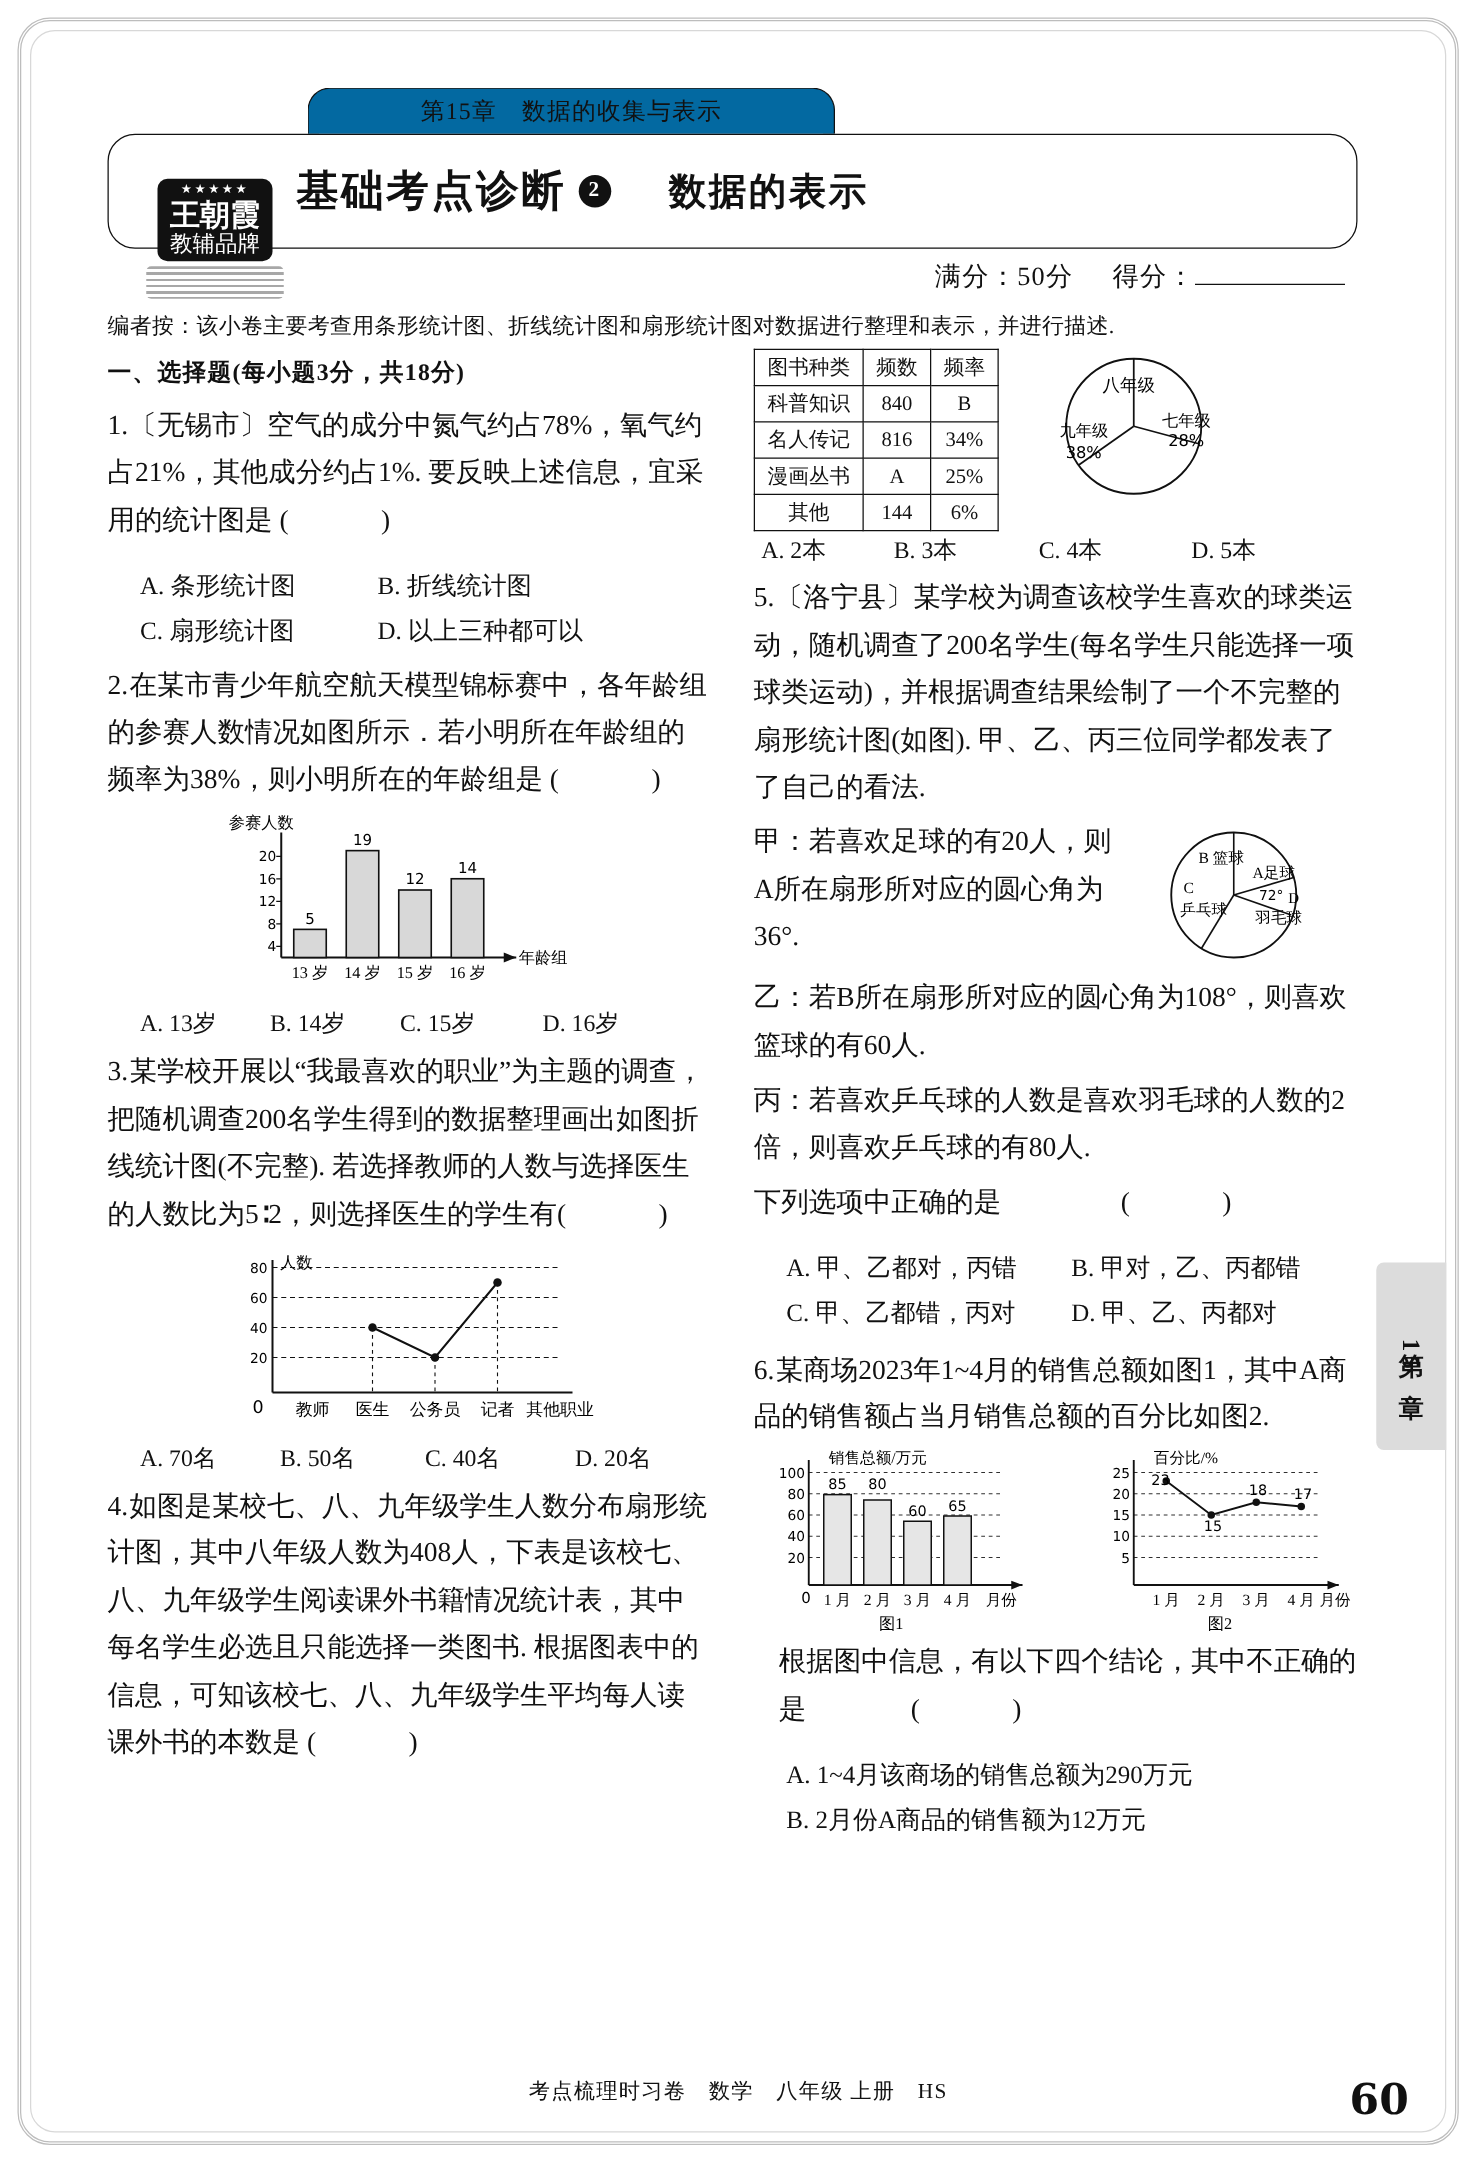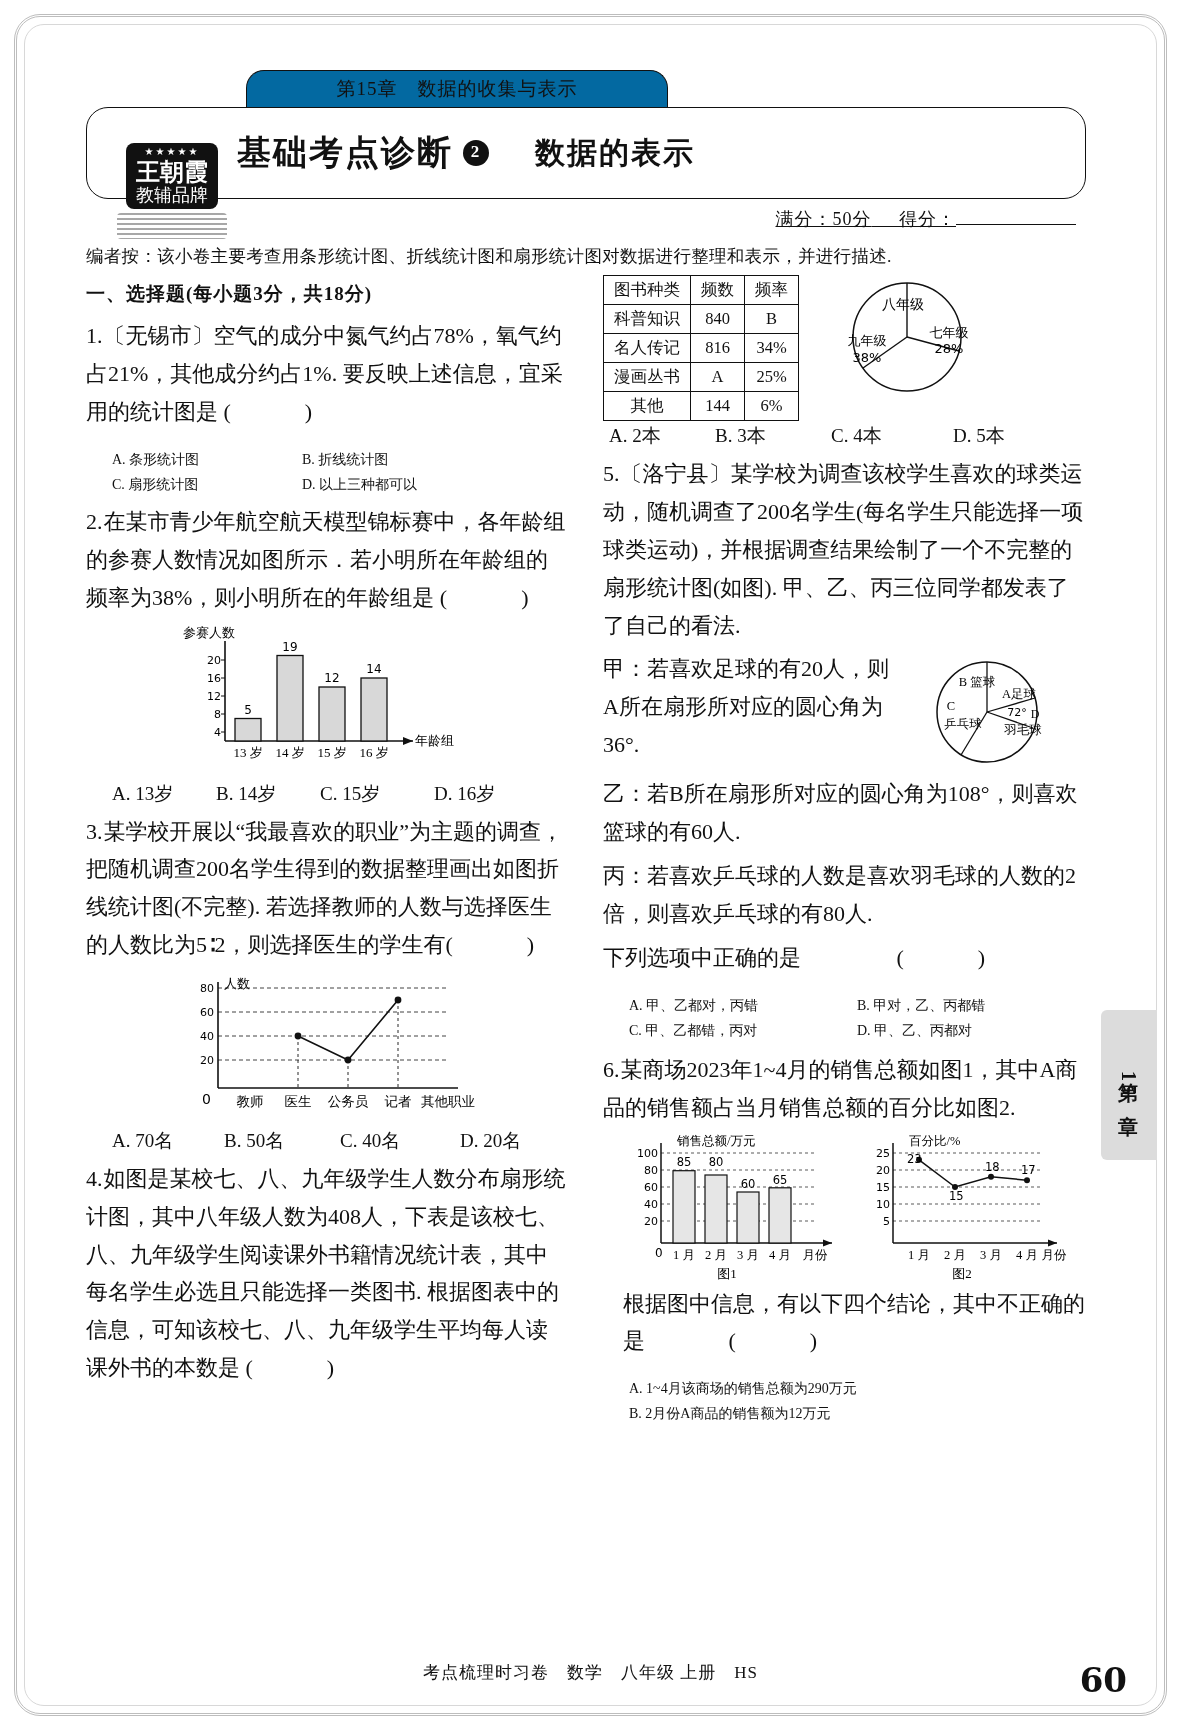--- a/index.html
+++ b/index.html
@@ -56,33 +56,33 @@
     font-size:11px;line-height:1.15;
   }
   .badge-stars{font-size:10px;letter-spacing:2px;}
   .badge-name{font-size:24px;font-weight:bold;font-family:"DejaVu Serif",serif;}
   .badge-wave{
     width:110px;height:26px;margin-top:4px;
     background:repeating-linear-gradient(#8a8a8a 0 2px,transparent 2px 5px);
     border-radius:4px;opacity:.75;
   }
   .score-line{
-    text-align:right;font-size:18px;margin:8px 10px 0 0;letter-spacing:1px;text-decoration:underline;
+    text-align:right;font-size:21px;margin:8px 10px 0 0;letter-spacing:1px;
   }
   .score-line .blank{display:inline-block;width:120px;border-bottom:1.4px solid #111;}
   .editor-note{
     font-size:17.5px;margin:12px 0 6px 0;line-height:1.5;letter-spacing:.3px;
   }
   
   .cols{display:flex;gap:34px;margin-top:6px;}
   .col{width:483px;}
   .sec-title{font-size:19px;font-weight:bold;margin:6px 0 10px 0;letter-spacing:1px;}
   .q{font-size:22px;line-height:1.72;margin-bottom:6px;}
   .q .num{margin-right:1px;}
-  .choices{font-size:14px;line-height:1.8;padding-left:26px;margin-top:16px;}
+  .choices{font-size:20px;line-height:1.8;padding-left:26px;margin-top:16px;}
   .choices .ch{display:inline-block;}
   .paren{letter-spacing:10px;}
   .fig{margin:6px 0 8px 0;display:flex;justify-content:center;}
   
   svg{display:block;}
   .ans-row{font-size:19px;padding-left:26px;margin:2px 0 6px 0;}
   .ans-row span{display:inline-block;}
   
   table.book{
     border-collapse:collapse;font-size:16.5px;
@@ -347,21 +347,21 @@
       </div>
       <div class="choices">
         <span class="ch" style="width:228px">A. 甲、乙都对，丙错</span><span class="ch">B. 甲对，乙、丙都错</span><br>
         <span class="ch" style="width:228px">C. 甲、乙都错，丙对</span><span class="ch">D. 甲、乙、丙都对</span>
       </div>
 
       <div class="q" style="margin-top:8px">
         <span class="num">6.</span><span>某商场2023年1~4月的销售总额如图1，其中A商品的销售额占当月销售总额的百分比如图2.</span>
       </div>
 
-      <div style="display:flex;gap:10px;justify-content:center;margin:4px 0 2px 0">
+      <div style="display:flex;gap:10px;justify-content:space-between;margin:4px 0 2px 0">
         <svg width="230" height="150" viewBox="0 0 230 150">
           <line x1="44" y1="10" x2="44" y2="110" stroke="#111" stroke-width="1.5"></line>
           <line x1="44" y1="110" x2="215" y2="110" stroke="#111" stroke-width="1.5"></line>
           <polygon points="215,110 206,106.5 206,113.5" fill="#111"></polygon>
           <text x="60" y="12" font-size="12.5" font-family="Liberation Serif, serif">销售总额/万元</text>
           <g font-size="11" font-family="DejaVu Sans, sans-serif" text-anchor="end">
             <text x="41" y="24">100</text>
               <text x="41" y="41">80</text>
             <text x="41" y="58">60</text>
               <text x="41" y="75">40</text>

